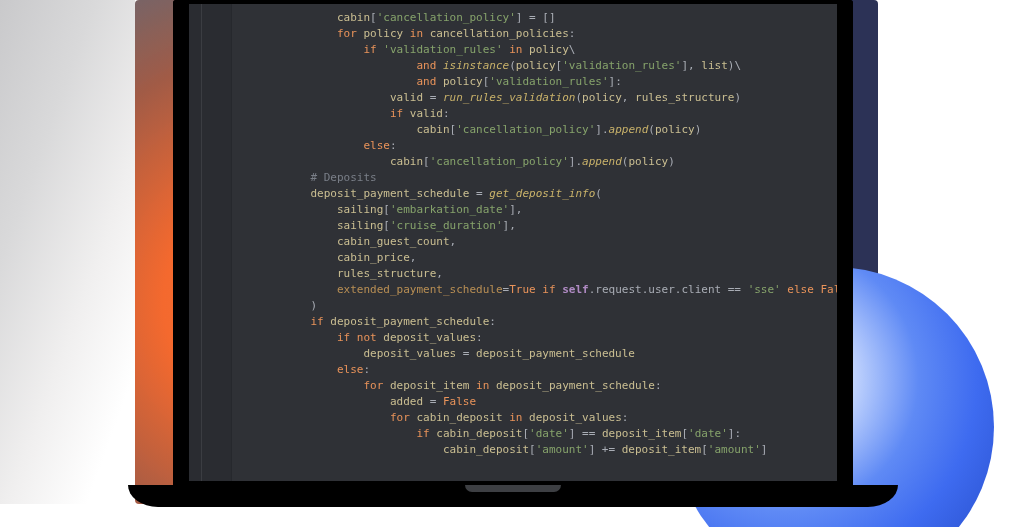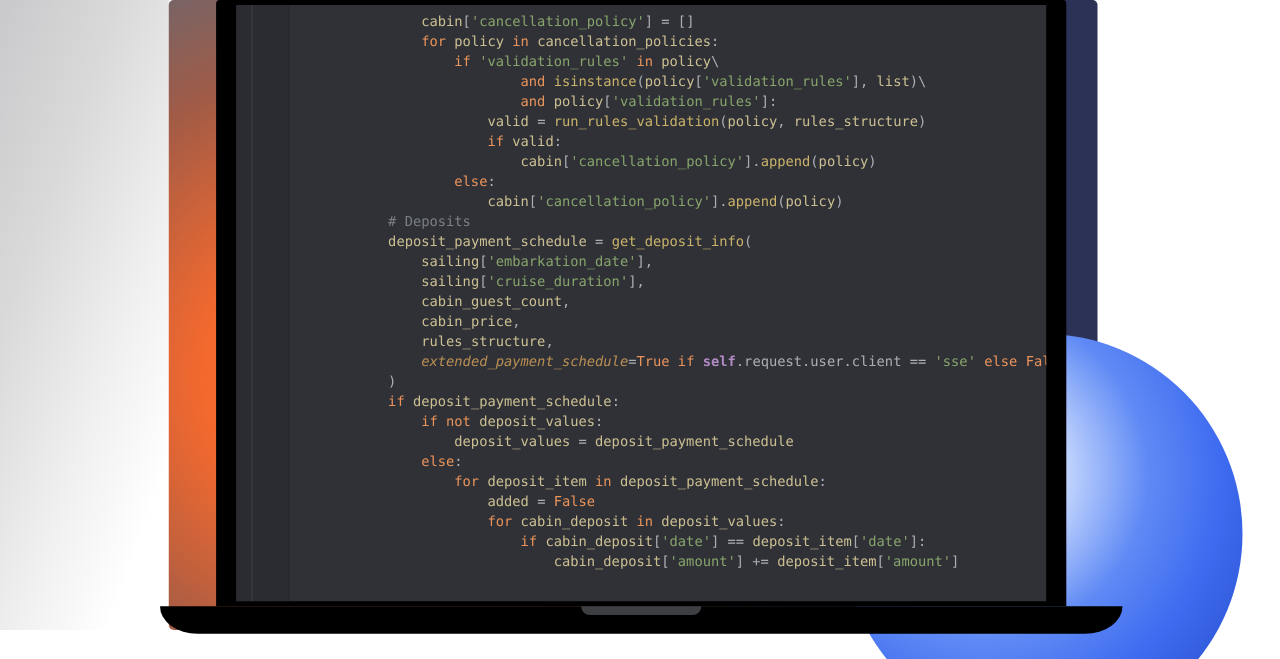--- a/index.html
+++ b/index.html
@@ -17,24 +17,24 @@
   
   .laptop-screen{position:absolute;left:173px;top:0;width:680px;height:485px;background:#000;border-radius:3px 3px 0 0;
     box-shadow:inset 0 0 0 16px #000;display:flex;}
   .editor{position:absolute;left:16px;right:16px;top:4px;bottom:4px;background:#2f3136;overflow:hidden;}
   .gutter{position:absolute;left:0;top:0;bottom:0;width:42px;background:#2a2c31;border-right:1px solid #26282d;}
   .gutter::after{content:"";position:absolute;left:12px;top:0;bottom:0;width:1px;background:#3b3d42;}
   .code{position:absolute;left:42px;right:0;top:6px;bottom:0;color:#b0b6bf;font-size:11px;line-height:16px;
     white-space:pre;}
   .tok-k{color:#e9935a;}       
   .tok-s{color:#86a36b;}       
-  .tok-f{color:#c9b26a;}       
+  .tok-f{color:#c9b26a;font-style:italic;}       
   .tok-p{color:#a9adb5;}       
   .tok-c{color:#7a7f88;}       
-  .tok-b{color:#b98f54;font-style:italic;} 
+  .tok-b{color:#b98f54;} 
   .tok-n{color:#cbbf92;}       
   .tok-sp{color:#b08bc4;font-weight:bold;}      
   
   .laptop-base{position:absolute;left:128px;top:485px;width:770px;height:22px;background:#000;border-radius:0 0 30px 30px / 0 0 22px 22px;}
   .notch{position:absolute;left:50%;top:0;transform:translateX(-50%);width:96px;height:7px;background:#3d3f43;border-radius:0 0 10px 10px;}
 </style>
 </head>
 <body>
 
 <div class="bg">

